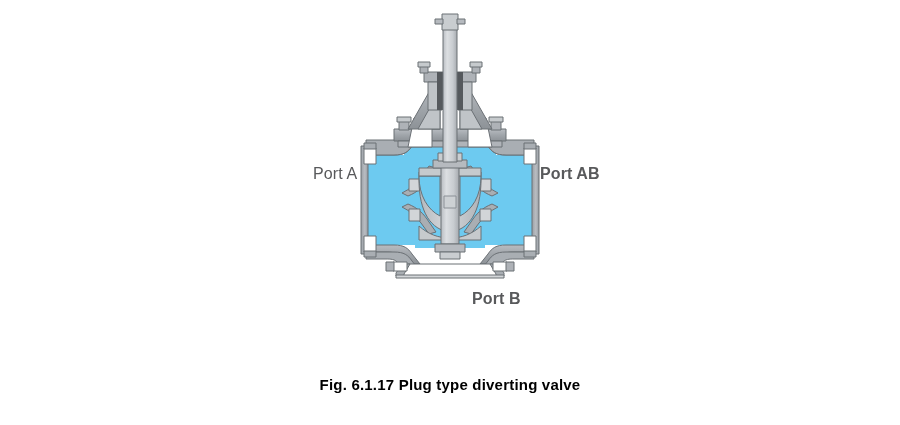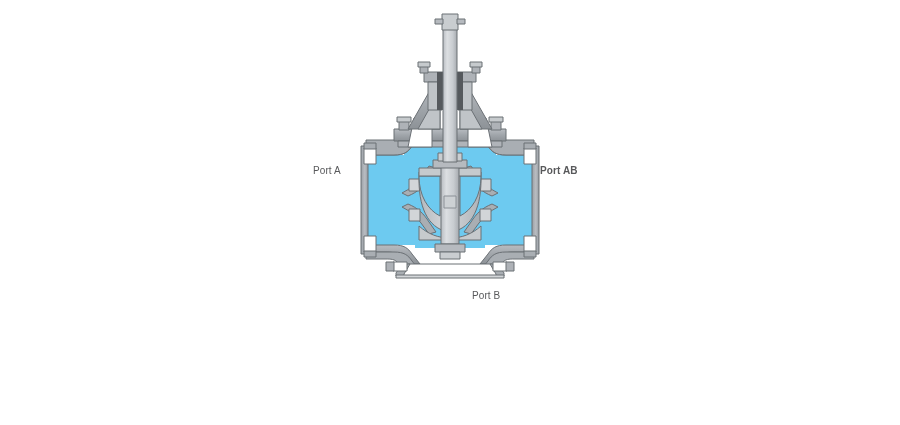--- a/index.html
+++ b/index.html
@@ -15,28 +15,28 @@
     overflow: hidden;
   }
   #figure-root {
     position: absolute;
     inset: 0;
     width: 900px;
     height: 425px;
   }
   .label {
     position: absolute;
-    font-size: 10px;
+    font-size: 16px;
     color: #58595b;
     white-space: nowrap;
     letter-spacing: 0.1px;
   }
   #label-port-a  { left: 313px; top: 165px; }
   #label-port-ab { left: 540px; top: 165px; font-weight: bold; }
-  #label-port-b  { left: 472px; top: 290px; }
+  #label-port-b  { left: 472px; top: 290px; font-weight: bold; }
   #figure-caption {
     position: absolute;
     left: 0;
     top: 376px;
     width: 900px;
     text-align: center;
     font-size: 15px;
     font-weight: bold;
     color: #000000;
     letter-spacing: 0.2px;
@@ -236,14 +236,15 @@
     </g>
 
   </svg>
 
   <div class="label" id="label-port-a">Port A</div>
 
   <div class="label" id="label-port-ab">Port AB</div>
 
   <div class="label" id="label-port-b">Port B</div>
 
+  <div id="figure-caption">Fig. 6.1.17 Plug type diverting valve</div>
 
 </div>
 
 </body></html>

